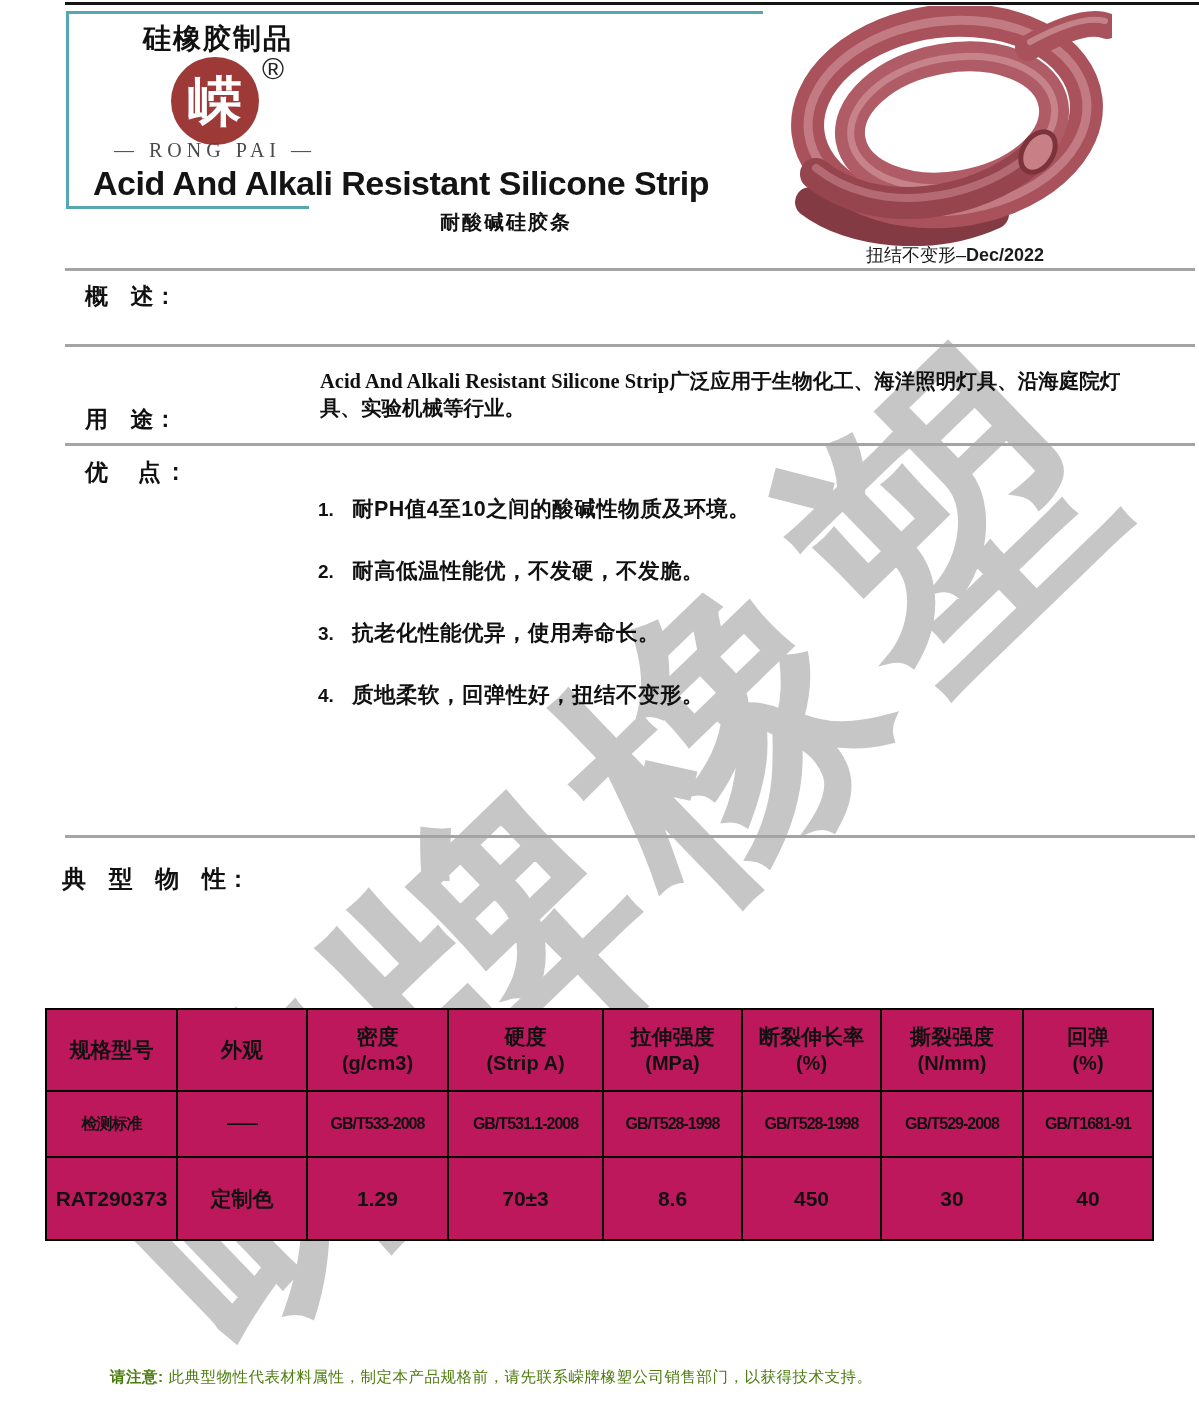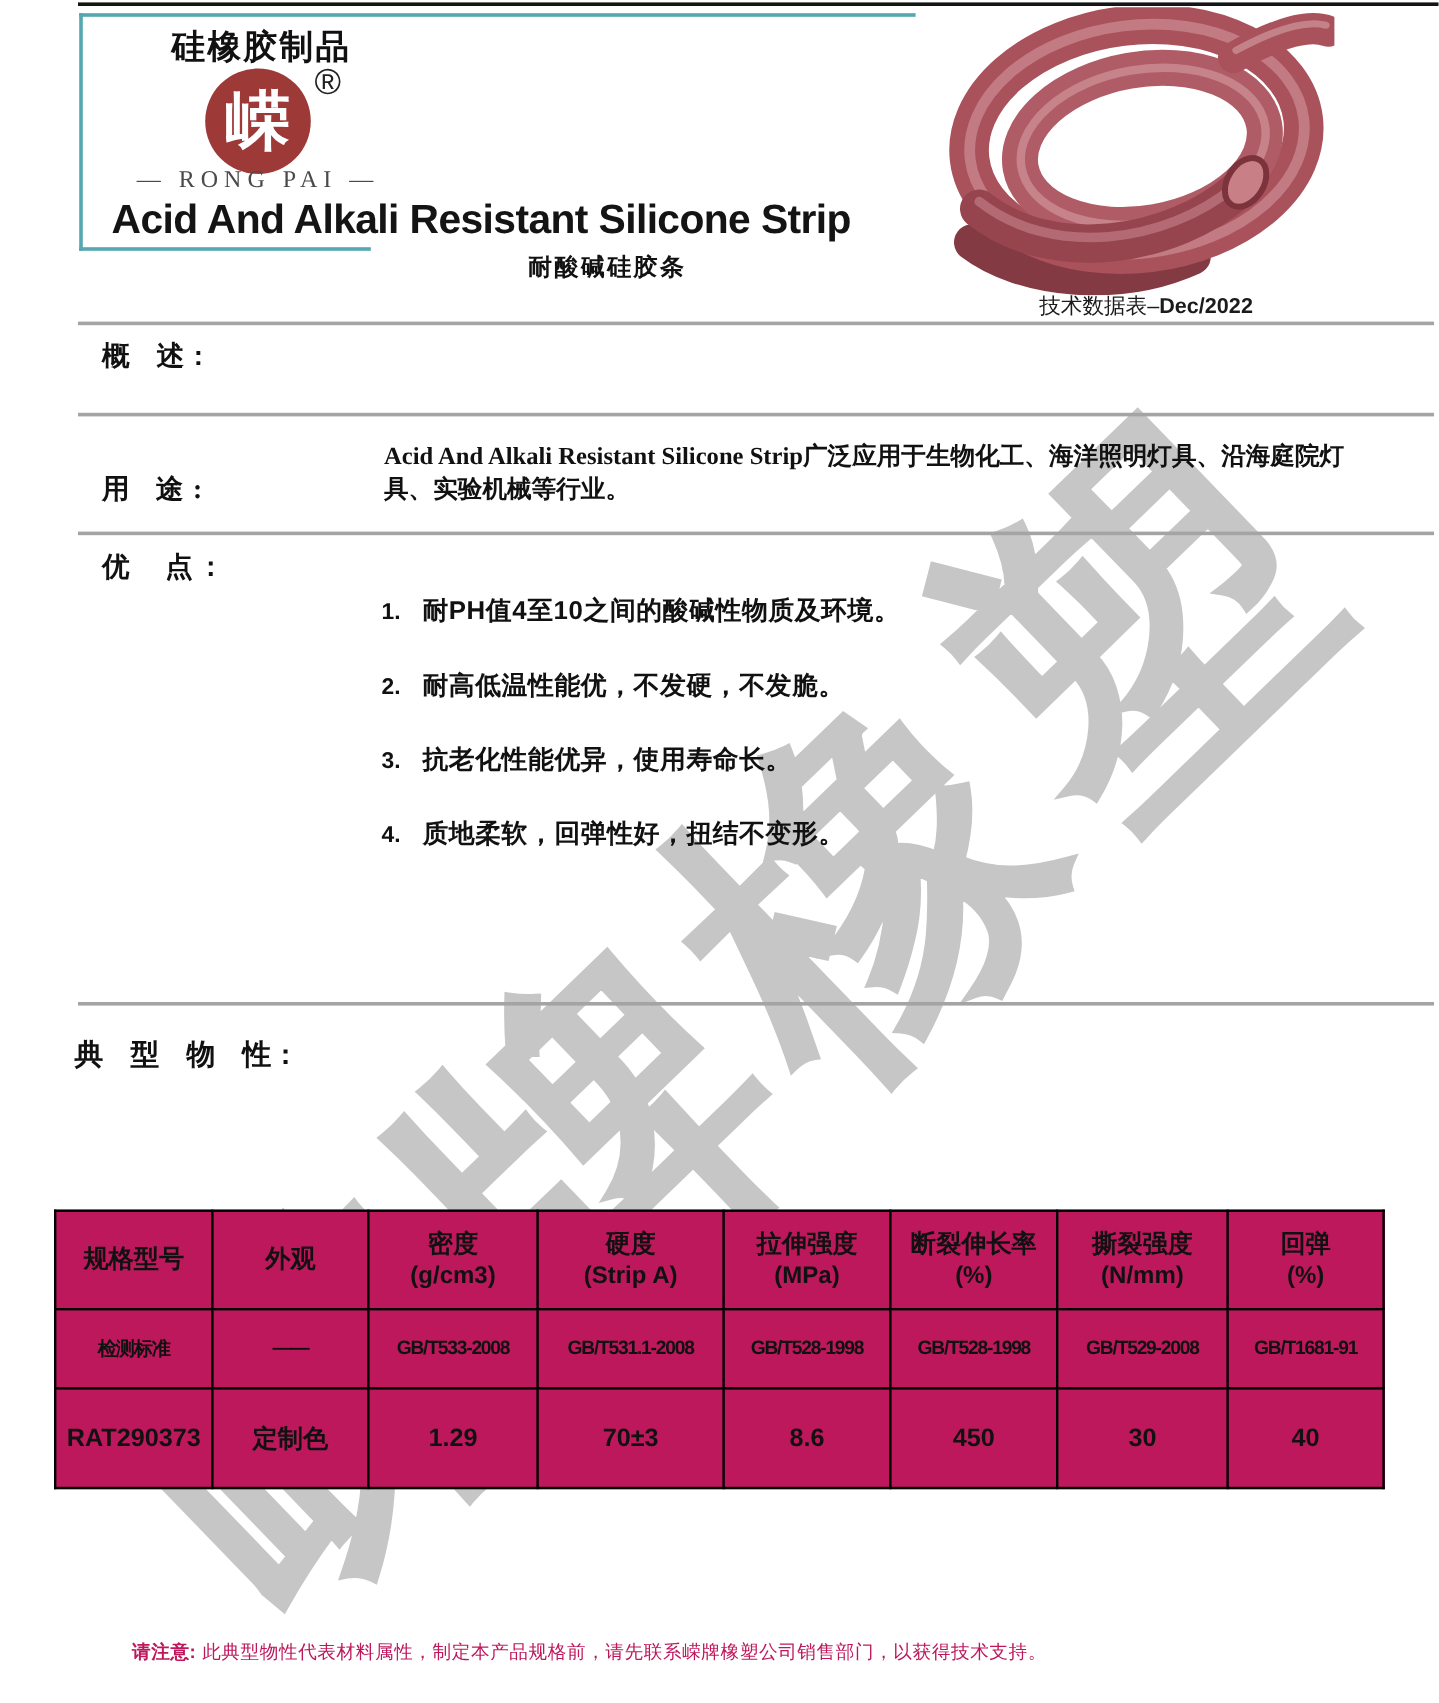--- a/index.html
+++ b/index.html
@@ -34,42 +34,42 @@
   .title-en{position:absolute;left:93px;top:164px;font-size:34px;font-weight:bold;
     letter-spacing:-0.5px;color:#141414;z-index:3;white-space:nowrap;}
   .title-zh{position:absolute;left:440px;top:209px;font-size:20px;font-weight:bold;z-index:3;letter-spacing:2px;}
   .ds-line{position:absolute;left:866px;top:243px;font-size:18px;z-index:3;color:#1b1b1b;}
   .ds-line .date{font-weight:bold;}
   
   .photo{position:absolute;left:782px;top:6px;width:330px;height:240px;z-index:3;}
   
   .sec-head{position:absolute;font-size:23px;font-weight:bold;letter-spacing:8px;z-index:3;}
   .h-overview{left:85px;top:281px;}
-  .h-usage{left:85px;top:392px;font-family:Liberation Serif, serif;}
+  .h-usage{left:85px;top:404px;}
   .h-advantages{left:85px;top:457px;font-family:Liberation Mono, monospace;}
   .h-properties{left:62px;top:863px;font-size:24px;}
   .sec-body{position:absolute;left:320px;width:830px;z-index:3;
     font-family:"Liberation Serif",serif;font-weight:bold;font-size:20.5px;line-height:1.32;}
   .b-overview{top:282px;}
   .b-usage{top:368px;}
   .adv-list{position:absolute;left:318px;top:494px;width:720px;z-index:3;}
   .adv-item{display:flex;margin-bottom:33px;align-items:baseline;}
   .adv-num{width:34px;font-size:19px;font-weight:600;}
   .adv-text{font-size:21.5px;font-weight:bold;letter-spacing:0.5px;}
   
   table.props{position:absolute;left:45px;top:1008px;z-index:3;border-collapse:collapse;
     background:#be185d;table-layout:fixed;width:1107px;}
   table.props th,table.props td{border:2.5px solid #000;text-align:center;vertical-align:middle;
     padding:0;overflow:hidden;}
   table.props th{height:80px;font-size:21px;font-weight:bold;line-height:1.25;}
   table.props th .unit{font-size:20px;font-weight:bold;}
   table.props tr.row0 td{height:64px;font-size:16px;font-weight:bold;letter-spacing:-1px;}
   table.props tr.row1 td{height:81px;font-size:21px;font-weight:bold;}
   
-  .footnote{position:absolute;left:110px;top:1367px;font-size:15.5px;color:#be185d;z-index:3;letter-spacing:0.5px;}
+  .footnote{position:absolute;left:110px;top:1367px;font-size:15.5px;color:#4d7c0f;z-index:3;letter-spacing:0.5px;}
   .footnote .fn-label{font-weight:bold;}
 </style>
 </head>
 <body>
 
 <div class="page">
 
   <div class="watermark">嵘牌橡塑</div>
 
   <div class="topline"></div>
@@ -82,21 +82,21 @@
 
   <div class="brand-top">硅橡胶制品</div>
   <div class="logo-circle">
     <span class="logo-char">嵘</span>
   </div>
   <div class="reg-mark">®</div>
   <div class="rongpai">— RONG PAI —</div>
 
   <div class="title-en">Acid And Alkali Resistant Silicone Strip</div>
   <div class="title-zh">耐酸碱硅胶条</div>
-  <div class="ds-line"><span>技术数据表–</span><span class="date">Dec/2022</span></div>
+  <div class="ds-line"><span>扭结不变形–</span><span class="date">Dec/2022</span></div>
 
   <svg class="photo" viewBox="0 0 330 240">
     <g fill="none" stroke-linecap="round">
       <path d="M28,196 C70,228 150,236 212,208" stroke="#843a43" stroke-width="30"></path>
       <ellipse cx="165" cy="110" rx="140" ry="95" stroke="#a9525c" stroke-width="33" transform="rotate(-7 165 110)"></ellipse>
       <ellipse cx="165" cy="110" rx="140" ry="95" stroke="#c9868d" stroke-width="9" transform="rotate(-7 165 106)" opacity="0.8"></ellipse>
       <ellipse cx="170" cy="116" rx="103" ry="64" stroke="#b05c66" stroke-width="30" transform="rotate(-10 170 116)"></ellipse>
       <ellipse cx="170" cy="116" rx="103" ry="64" stroke="#d0949a" stroke-width="7" transform="rotate(-10 170 112)" opacity="0.7"></ellipse>
       <path d="M34,168 C95,216 195,200 250,152" stroke="#96444e" stroke-width="32"></path>
       <path d="M34,162 C95,210 190,196 246,150" stroke="#c07b82" stroke-width="8" opacity="0.7"></path>

